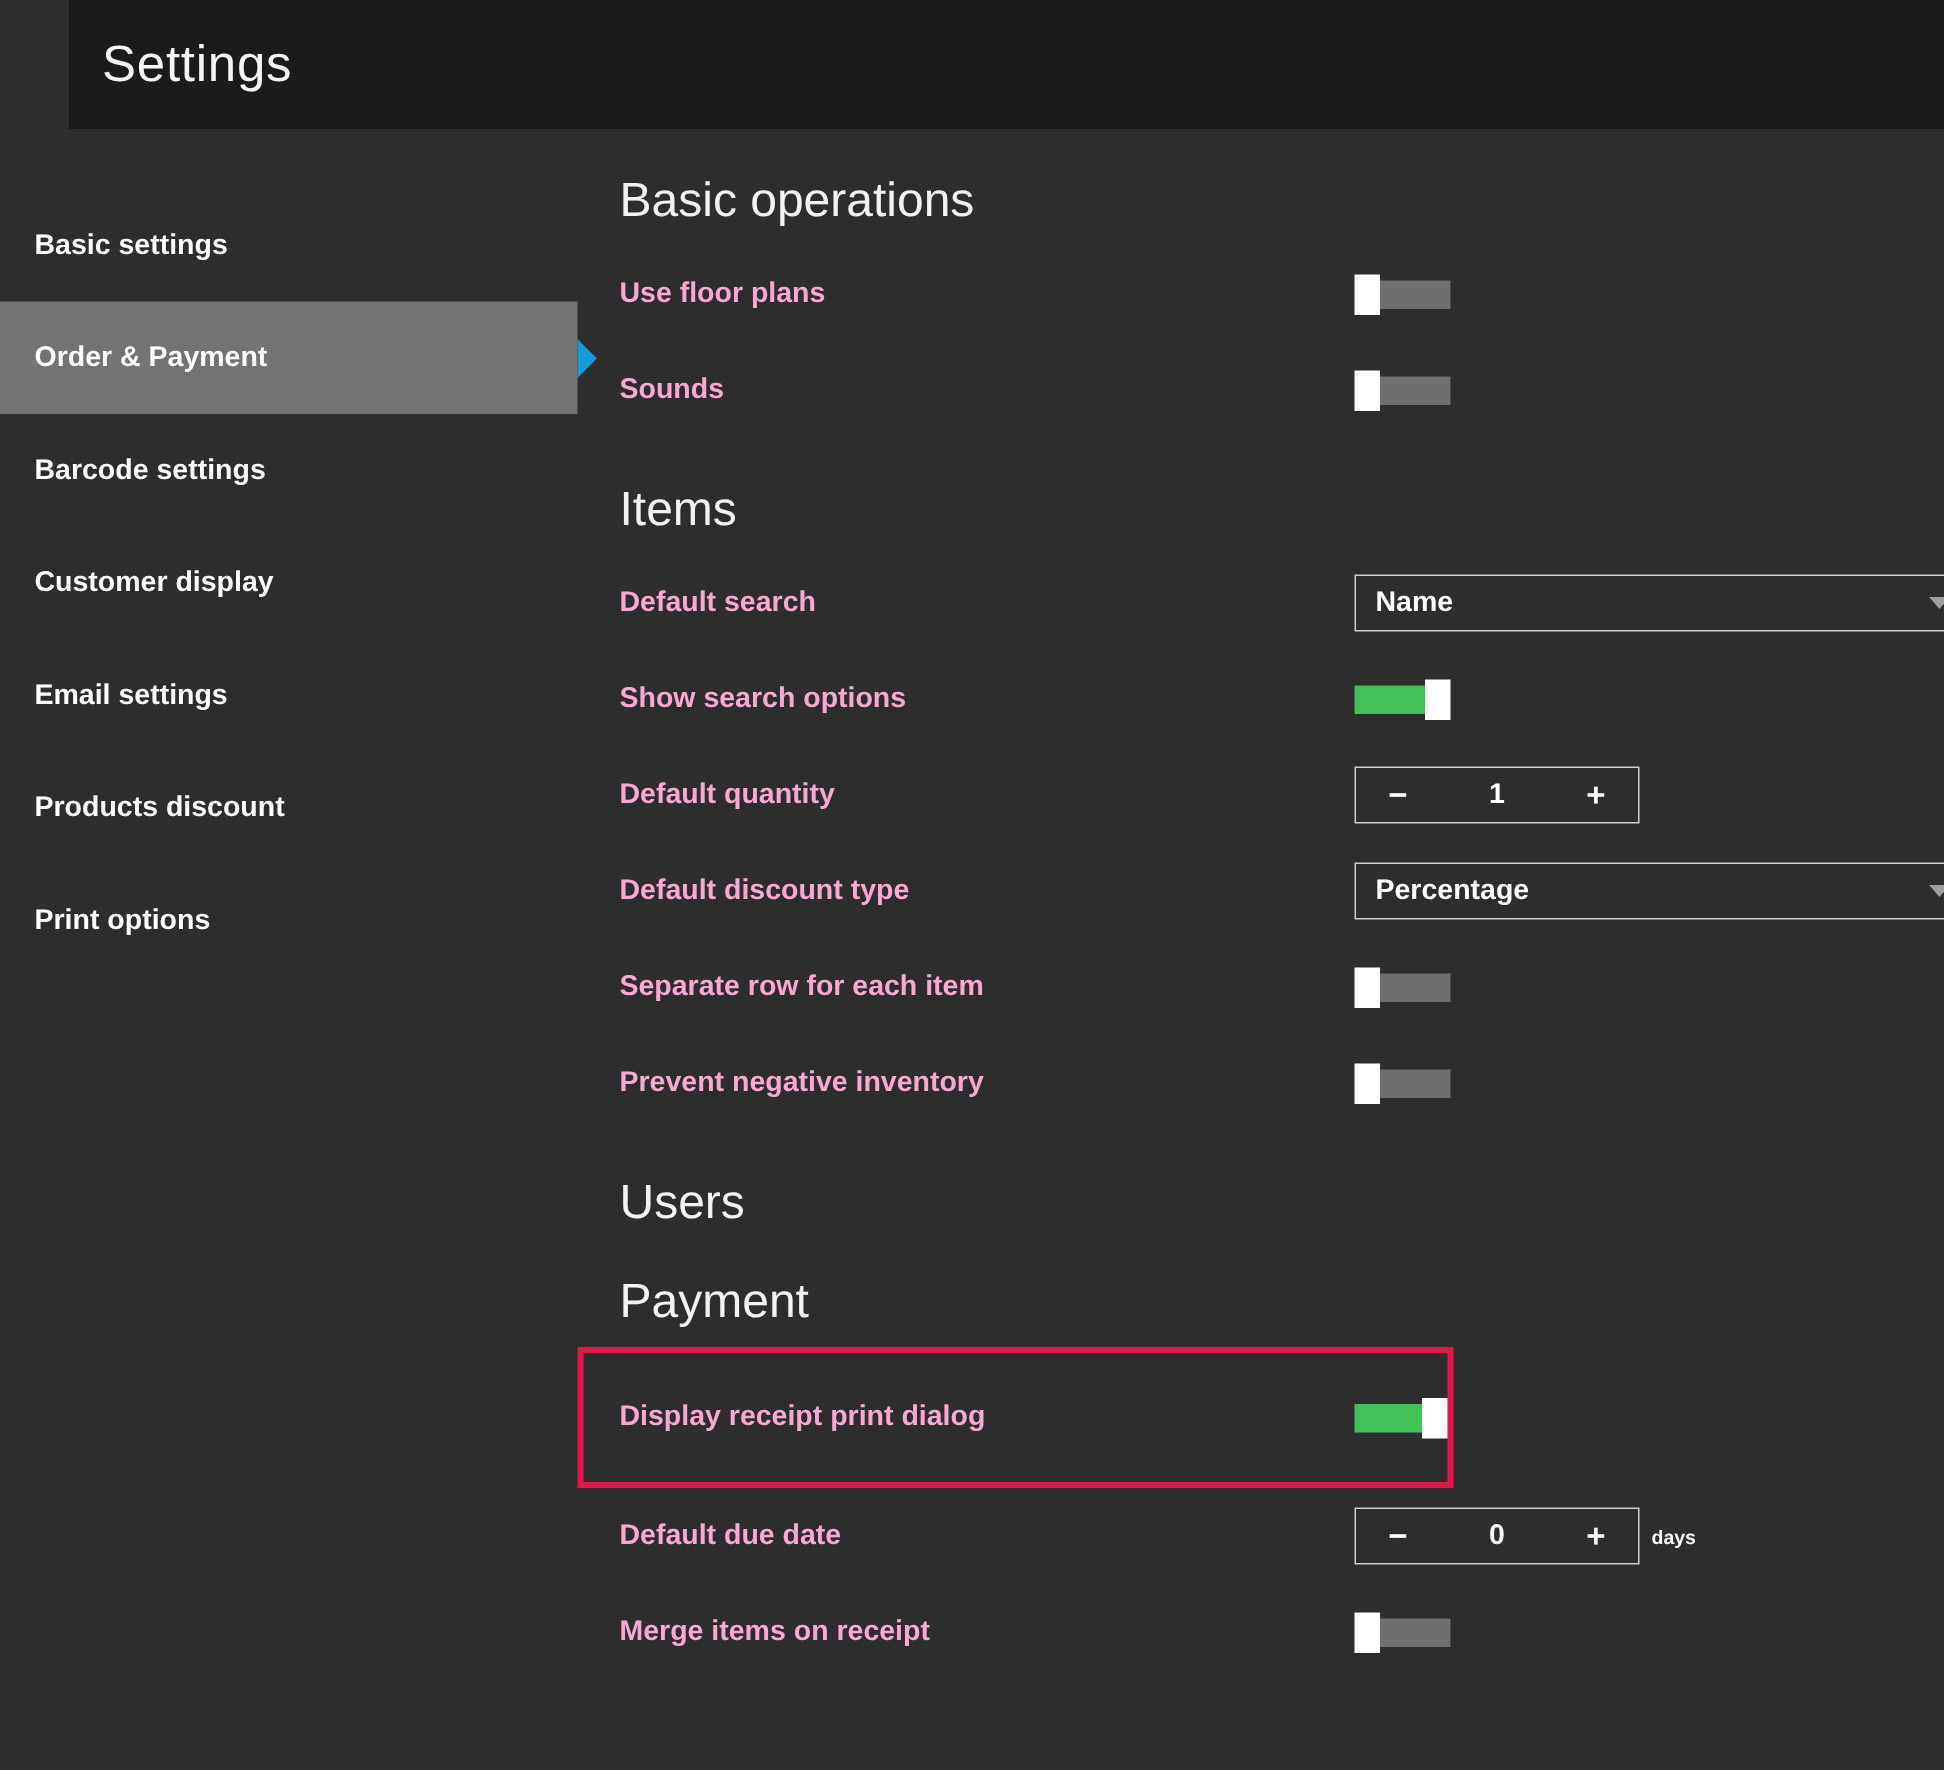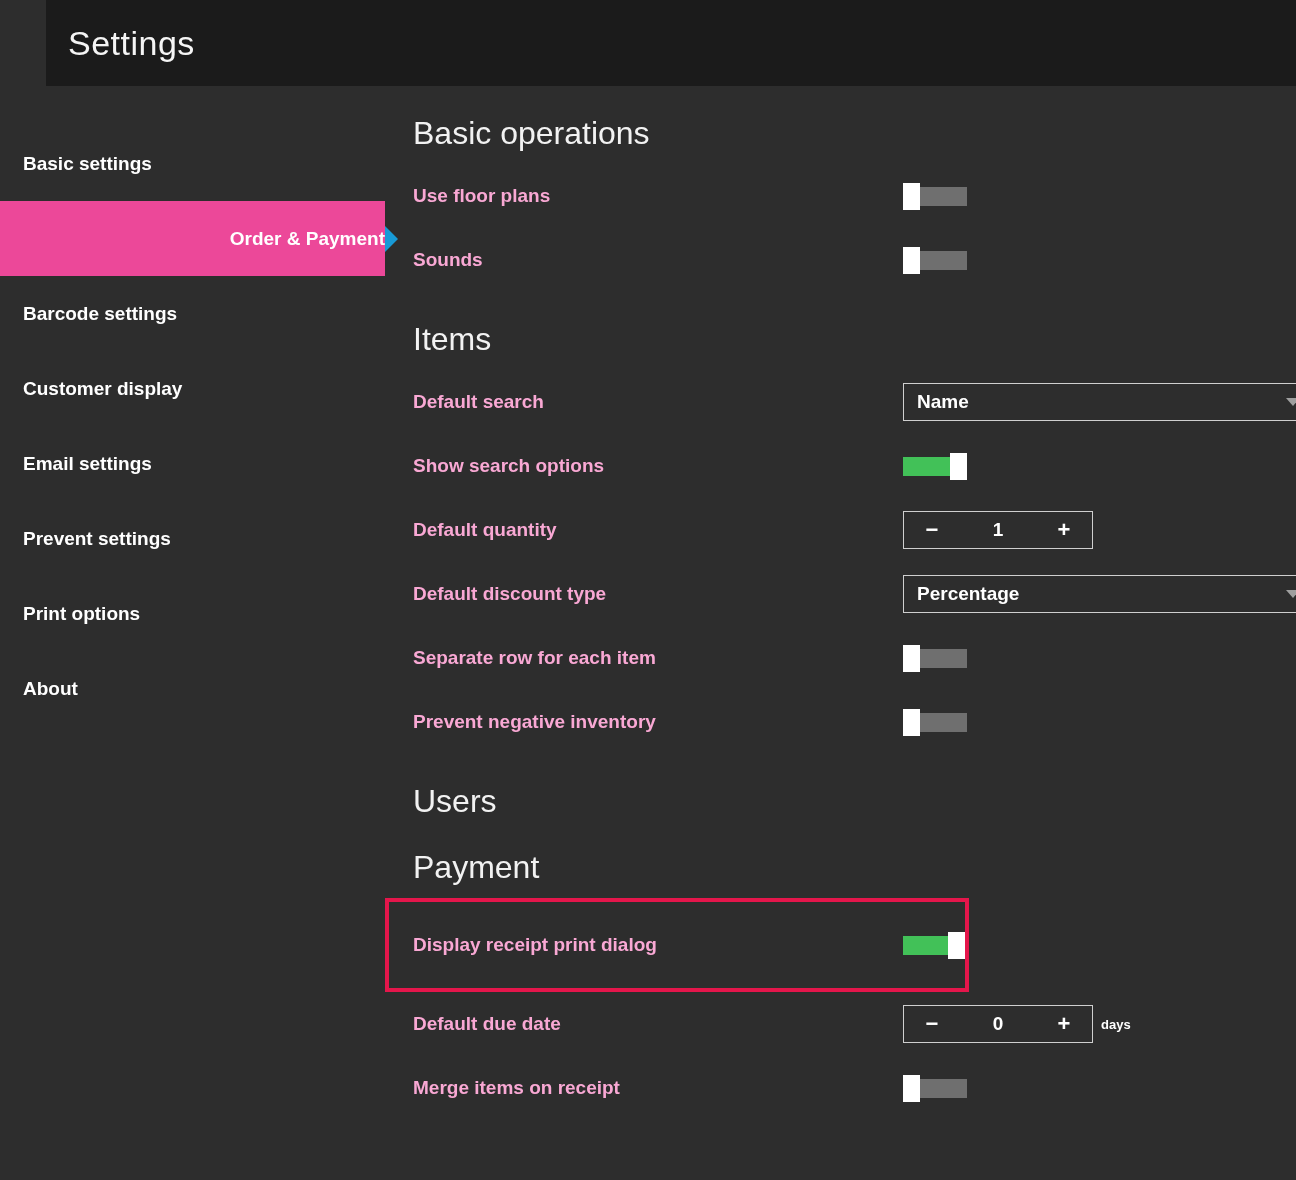--- a/index.html
+++ b/index.html
@@ -40,21 +40,21 @@
     position:relative;
     height:75px;
     display:flex;
     align-items:center;
     padding-left:23px;
     font-size:19px;
     font-weight:bold;
     color:#ffffff;
     cursor:pointer;
   }
-  .side-item.selected { background:#ec4899;justify-content:flex-end; }
+  .side-item.selected { background:#737373; }
   .side-item.selected::after {
     content:"";
     position:absolute;
     right:-13px;
     top:50%;
     transform:translateY(-50%);
     width:0; height:0;
     border-top:13px solid transparent;
     border-bottom:13px solid transparent;
     border-left:13px solid #189ad6;
@@ -173,27 +173,24 @@
     <div class="side-item">
       <span>Barcode settings</span>
     </div>
     <div class="side-item">
       <span>Customer display</span>
     </div>
     <div class="side-item">
       <span>Email settings</span>
     </div>
     <div class="side-item">
-      <span>Prevent settings</span>
+      <span>Products discount</span>
     </div>
     <div class="side-item">
       <span>Print options</span>
-    </div>
-    <div class="side-item">
-      <span>About</span>
     </div>
   </div>
 
   <div class="main">
 
     <div class="section-title">Basic operations</div>
 
     <div class="row">
       <div class="row-label">Use floor plans</div>
       <div class="toggle off">

